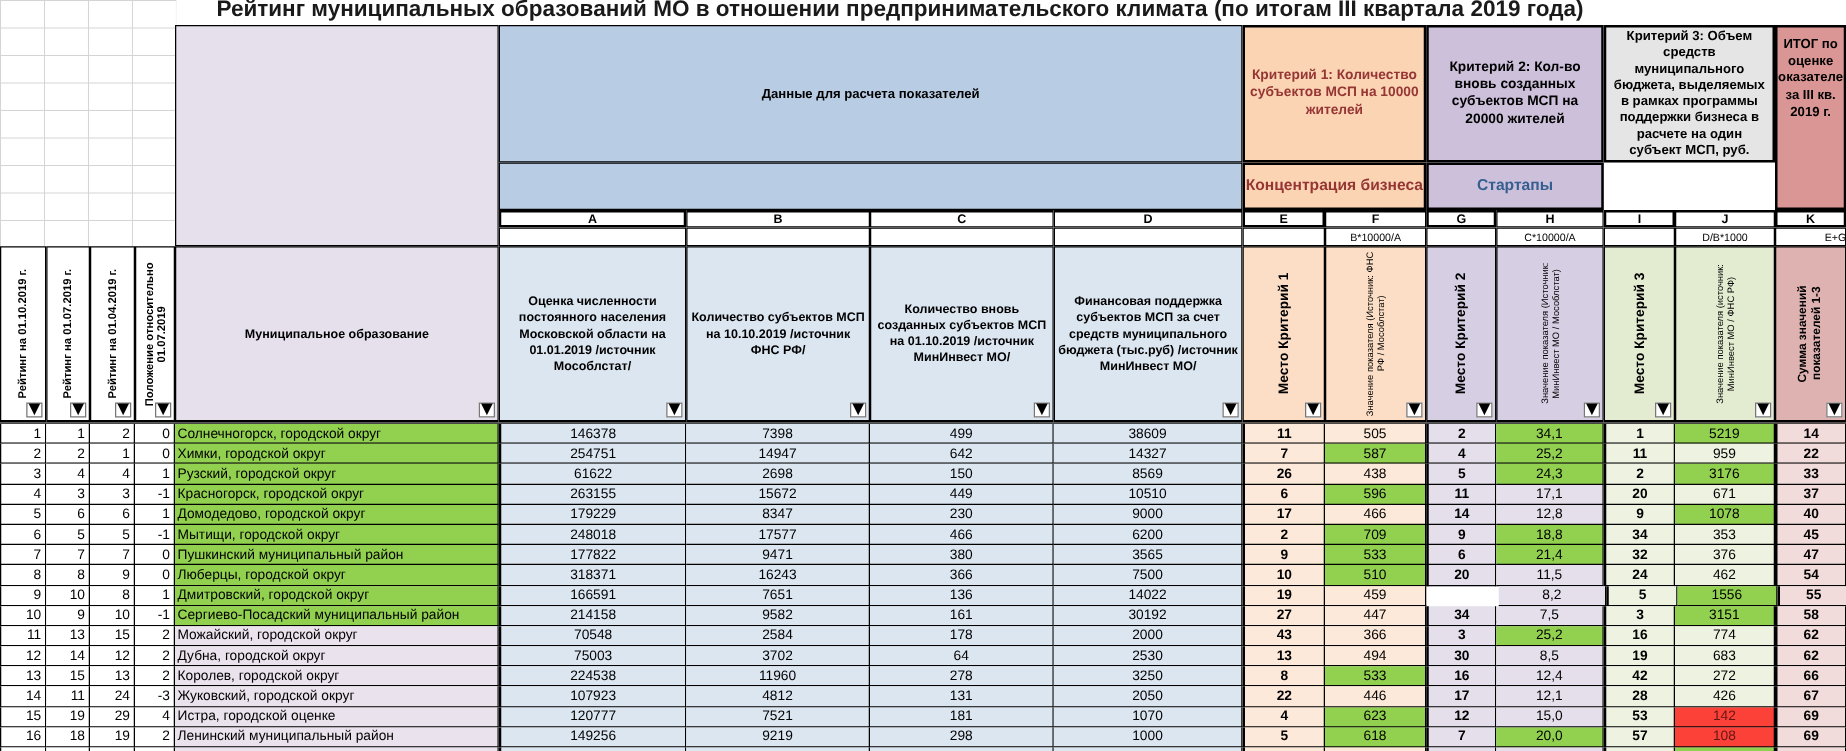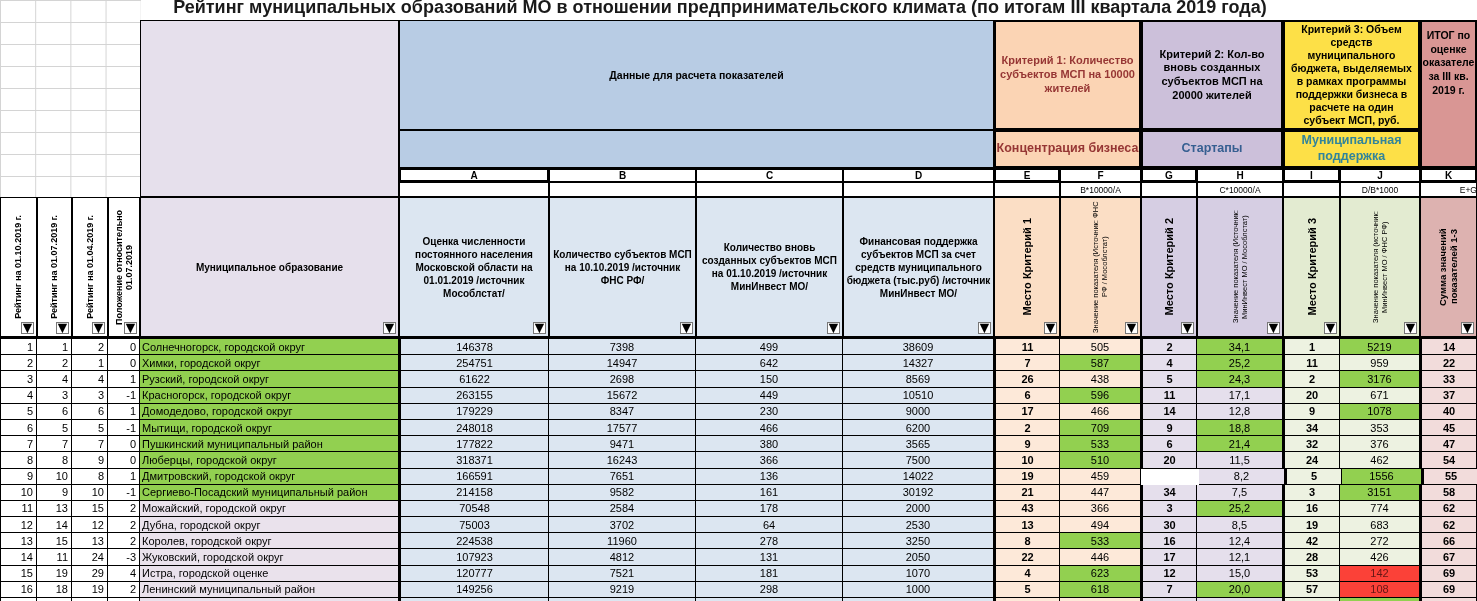--- a/index.html
+++ b/index.html
@@ -23,21 +23,21 @@
     position:absolute; border:1px solid #000; display:flex; align-items:center;
     justify-content:center; text-align:center; overflow:hidden;
   }
   .b2 { border-width:2px; }
   .c-red  { color:#963634; }
   .c-blue { color:#365F91; }
   .c-teal { color:#31849B; }
   .bg-blueh { background:#B8CCE4; }
   .bg-peach { background:#FBD4B4; }
   .bg-lavh  { background:#CCC0DA; }
-  .bg-grnh  { background:#fde047; }
+  .bg-grnh  { background:#e5e5e5; }
   .bg-pinkh { background:#D99694; }
   .h-rating { background:#ffffff; }
   .h-name   { background:#E6E0EC; }
   .h-data   { background:#DCE6F1; }
   .h-c1     { background:#FBDEC5; }
   .h-c2     { background:#D6CEE3; }
   .h-c3     { background:#E3EBD1; }
   .h-k      { background:#DDB2B0; }
   .crit  { font-weight:bold; font-size:11px; line-height:1.25; padding:2px; }
   .crit3 { font-size:10.5px; }
@@ -109,23 +109,20 @@
   <div class="cell bg-pinkh itog b2" style="left:1420px; top:20px; width:57px; height:148px;">
       <span>ИТОГ по оценке показателей за III кв. 2019 г.</span>
     </div>
 
   <div class="cell bg-peach grp c-red b2" style="left:994px; top:130px; width:147px; height:38px;">
       <span>Концентрация бизнеса</span>
     </div>
   <div class="cell bg-lavh grp c-blue b2" style="left:1141px; top:130px; width:142px; height:38px;">
       <span>Стартапы</span>
     </div>
-  <div class="cell bg-grnh grp c-teal b2" style="left:1283px; top:130px; width:137px; height:38px;">
-      <span>Муниципальная поддержка</span>
-    </div>
 
   <div class="rows" id="rowsBox">
       <div class="drow">
         <div class="dc edgeL right d-rating" style="width: 37px;">1</div>
         <div class="dc right d-rating" style="width: 35px;">1</div>
         <div class="dc right d-rating" style="width: 36px;">2</div>
         <div class="dc right d-rating" style="width: 32px;">0</div>
         <div class="dc left d-name-g" style="width: 259px;">Солнечногорск, городской округ</div>
         <div class="dc sepL d-data" style="width: 150px;">146378</div>
         <div class="dc d-data" style="width: 147px;">7398</div>
@@ -286,21 +283,21 @@
       <div class="drow">
         <div class="dc edgeL right d-rating" style="width: 37px;">10</div>
         <div class="dc right d-rating" style="width: 35px;">9</div>
         <div class="dc right d-rating" style="width: 36px;">10</div>
         <div class="dc right d-rating" style="width: 32px;">-1</div>
         <div class="dc left d-name-g" style="width: 259px;">Сергиево-Посадский муниципальный район</div>
         <div class="dc sepL d-data" style="width: 150px;">214158</div>
         <div class="dc d-data" style="width: 147px;">9582</div>
         <div class="dc d-data" style="width: 147px;">161</div>
         <div class="dc d-data" style="width: 151px;">30192</div>
-        <div class="dc sepL d-c1 bold" style="width: 66px;">21</div>
+        <div class="dc sepL d-c1 bold" style="width: 66px;">27</div>
         <div class="dc d-c1" style="width: 81px;">447</div>
         <div class="dc sepL d-c2 bold" style="width: 56px;">34</div>
         <div class="dc d-c2" style="width: 86px;">7,5</div>
         <div class="dc sepL d-c3 bold" style="width: 57px;">3</div>
         <div class="dc d-c3 hl-g" style="width: 80px;">3151</div>
         <div class="dc sepL d-k bold" style="width: 57px;">58</div>
       </div>
       <div class="drow">
         <div class="dc edgeL right d-rating" style="width: 37px;">11</div>
         <div class="dc right d-rating" style="width: 35px;">13</div>

